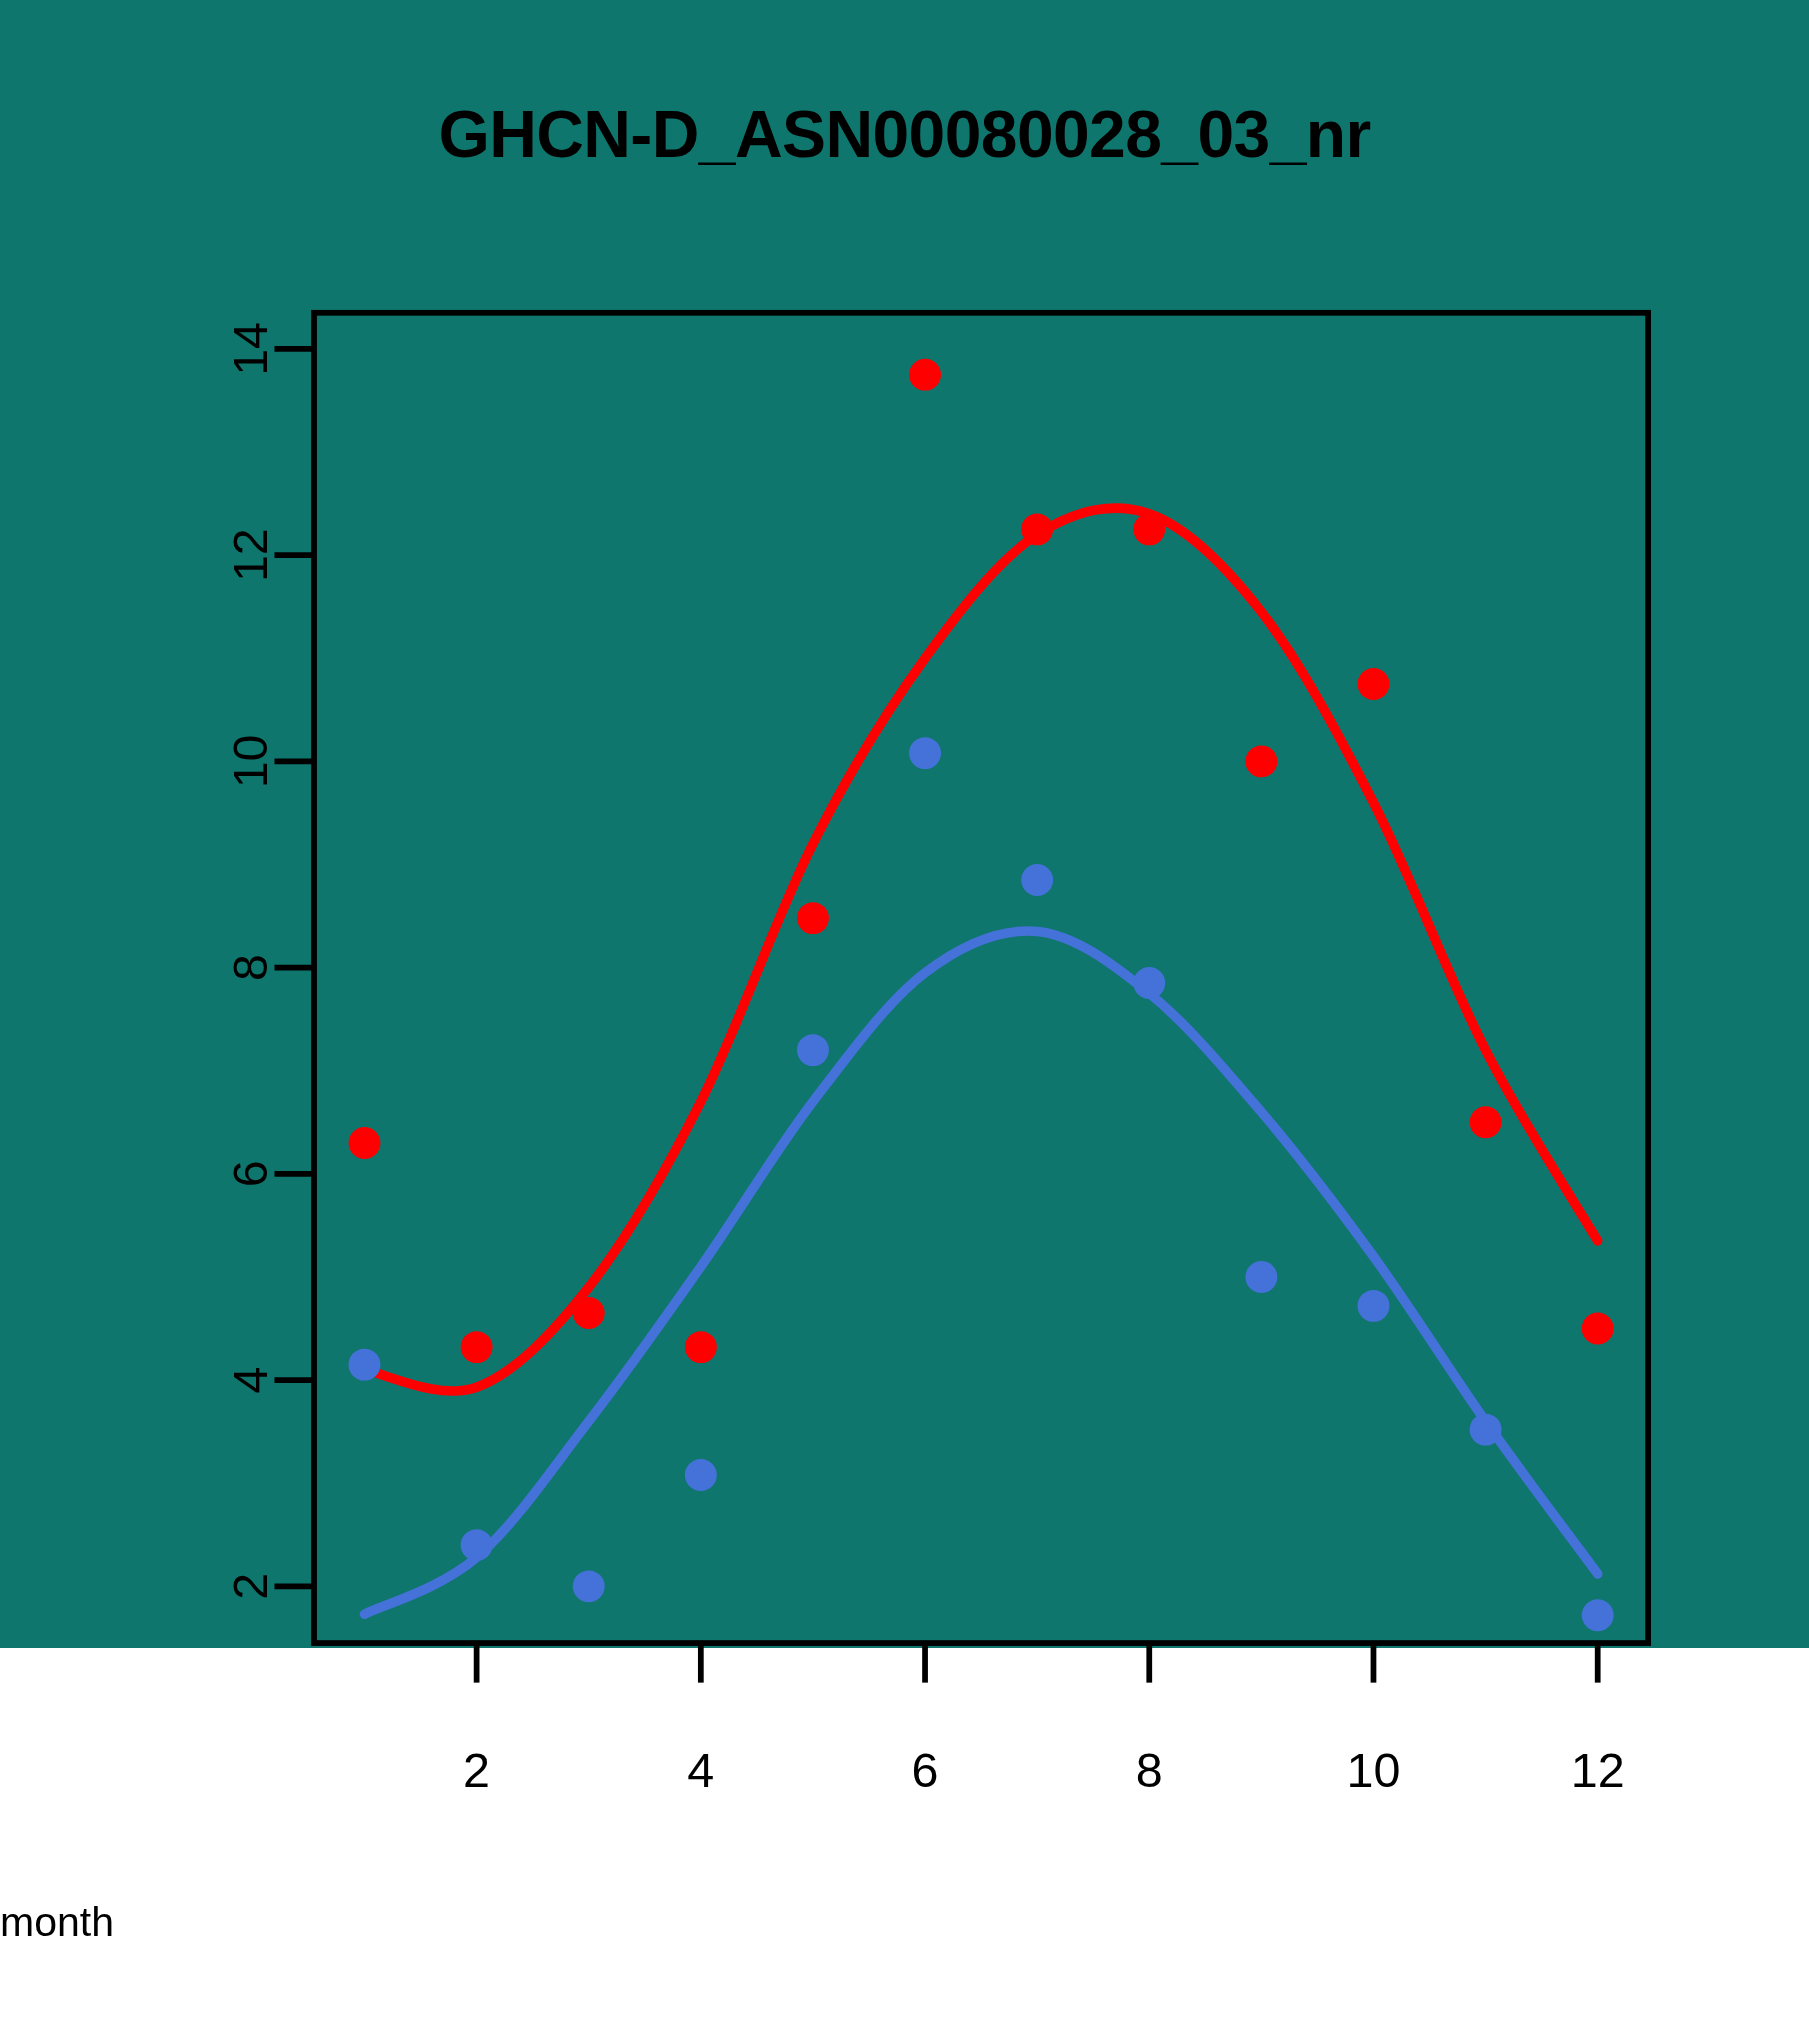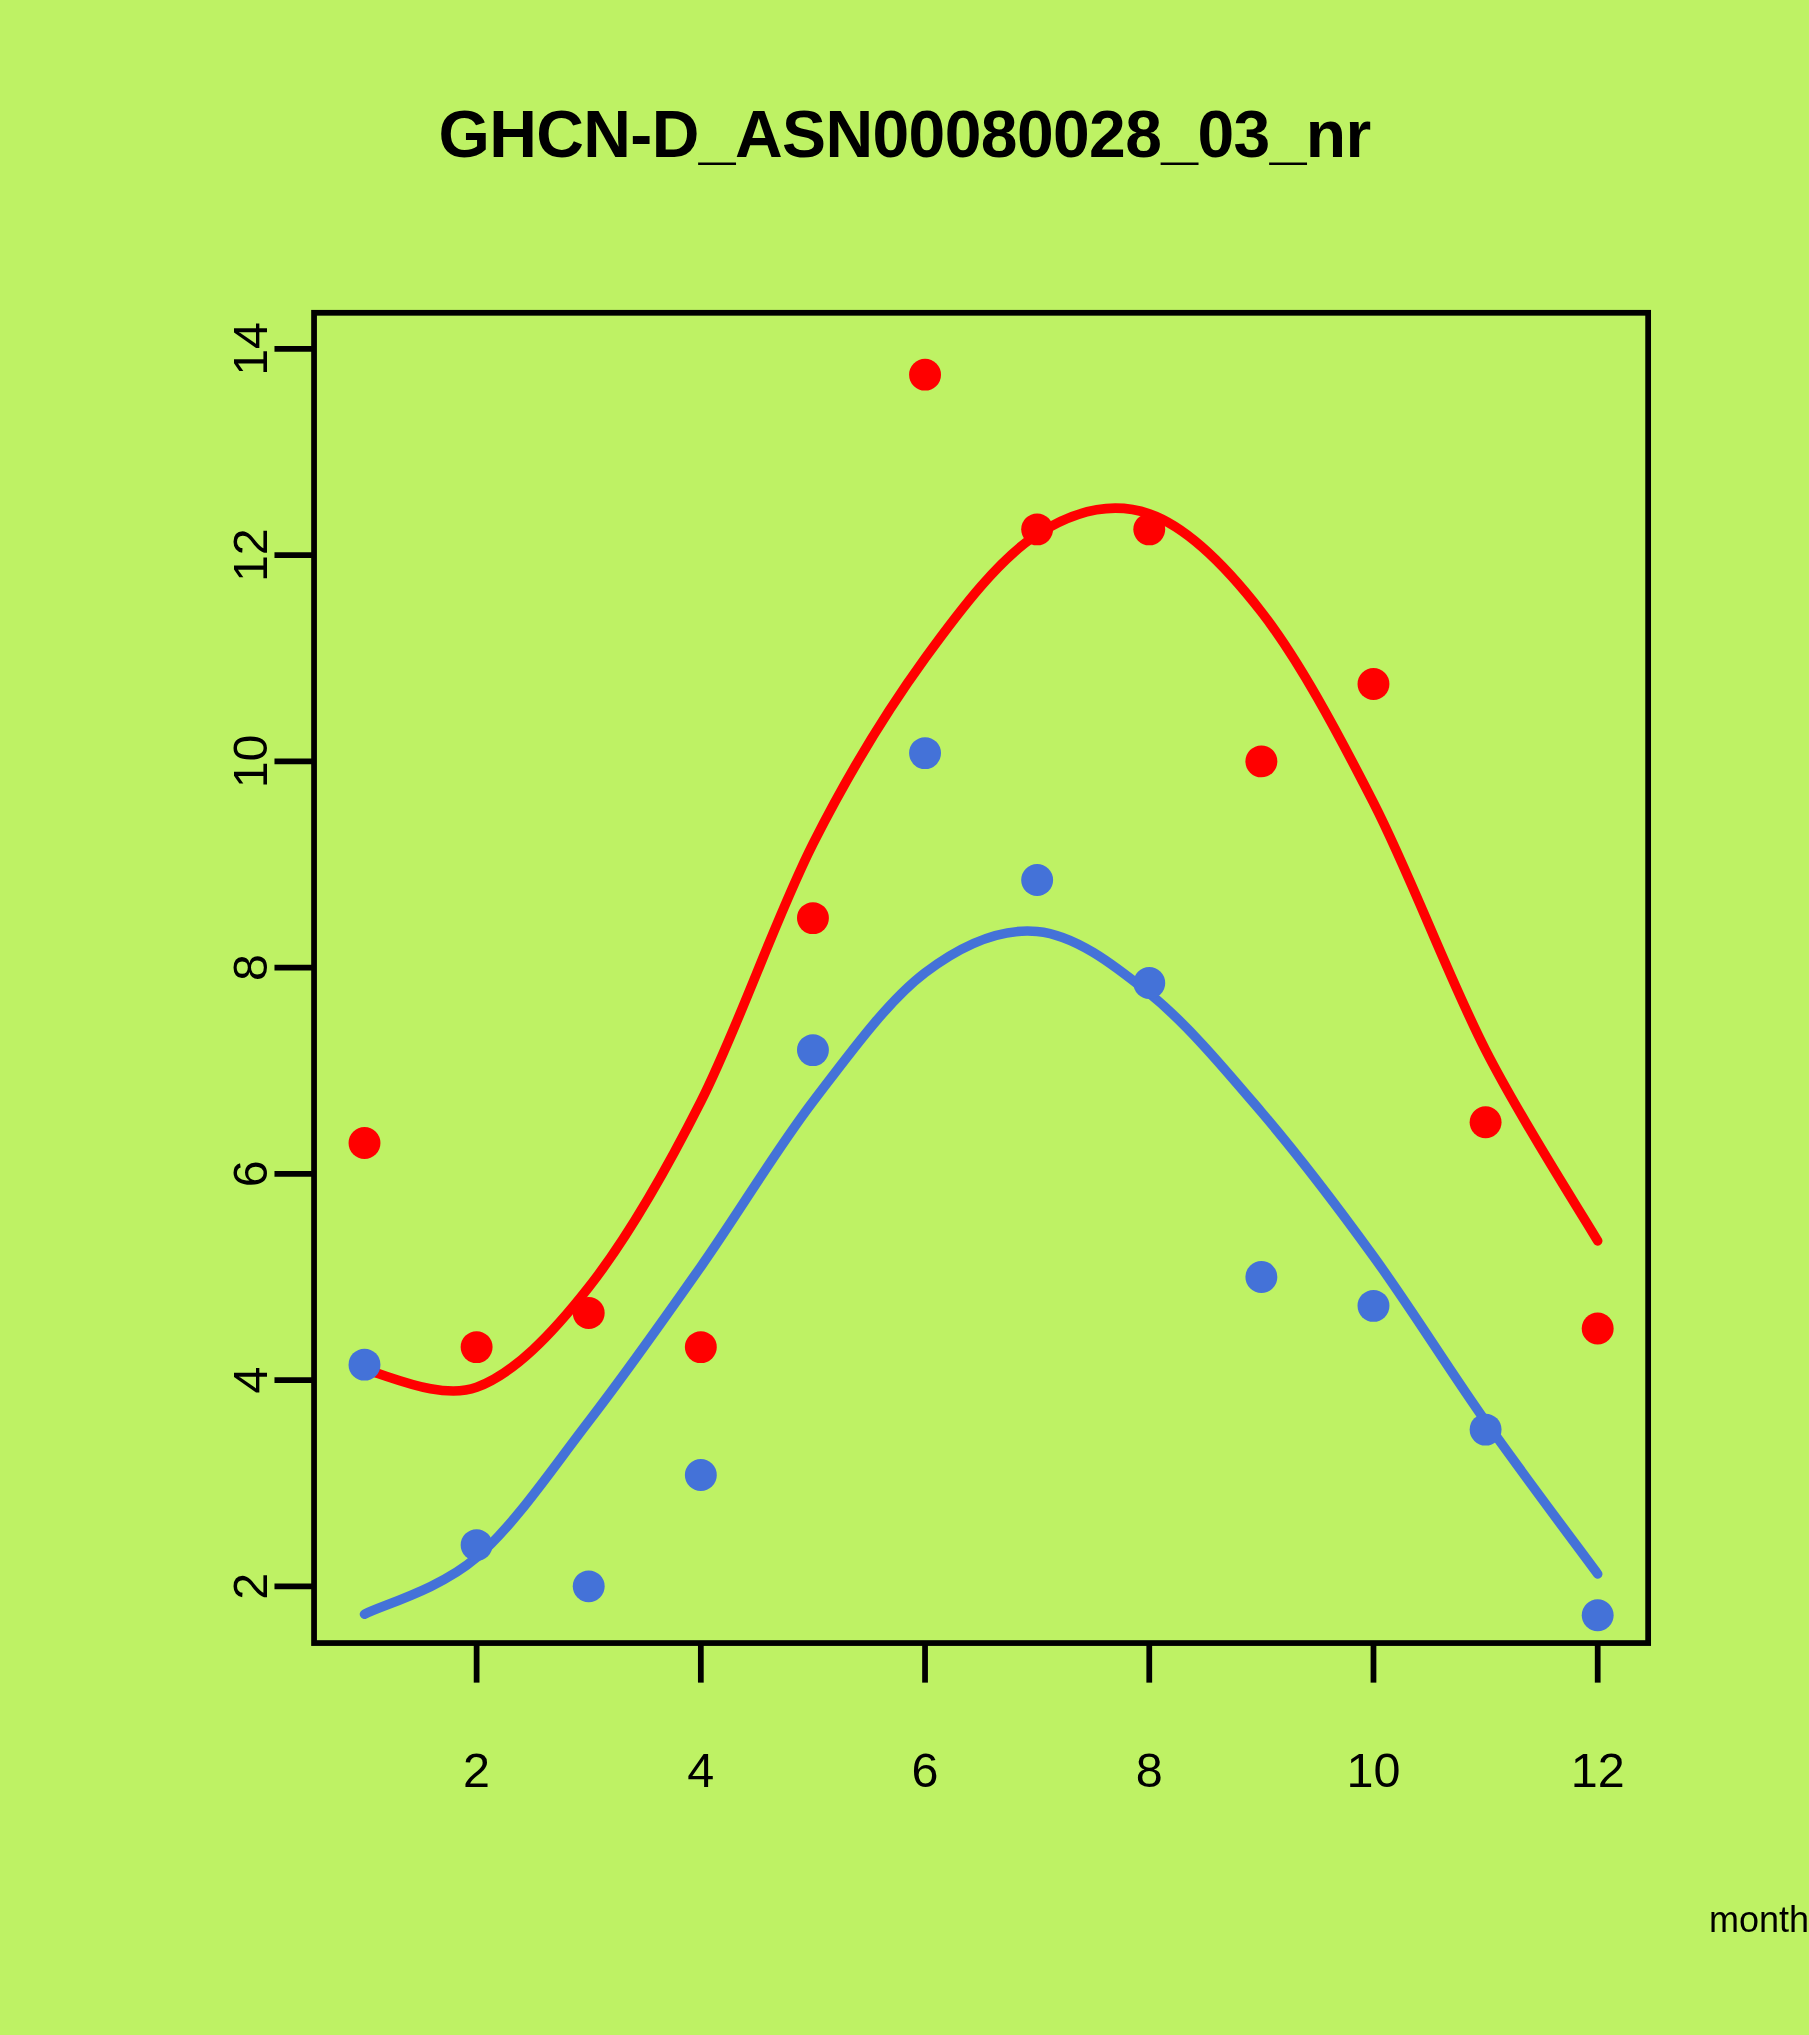--- a/index.html
+++ b/index.html
@@ -9,44 +9,44 @@
   }
   body {
     width: 1809px;
     height: 2035px;
     font-family: "Liberation Sans", sans-serif;
     overflow: hidden;
   }
   #page {
     position: relative;
     width: 1809px;
-    height: 2035px;
-    background: #bef264;
+    height: 1648px;
+    background: #0f766e;
   }
   #chart-title {
     position: absolute;
     left: 0;
     top: 96px;
     width: 1809px;
     text-align: center;
     font-family: "Liberation Sans", sans-serif;
     font-weight: bold;
     font-size: 66px;
     letter-spacing: -0.6px;
     color: #000000;
     white-space: pre;
   }
   #xaxis-label {
     position: absolute;
     left: 0;
     top: 1899px;
     width: 1809px;
-    text-align: right;
+    text-align: left;
     font-family: "Liberation Sans", sans-serif;
-    font-size: 36px;
+    font-size: 41px;
     color: #000000;
   }
   #plot-svg {
     position: absolute;
     left: 0;
     top: 0;
   }
   .axis-tick-label {
     font-family: "Liberation Sans", sans-serif;
     font-size: 76px;

